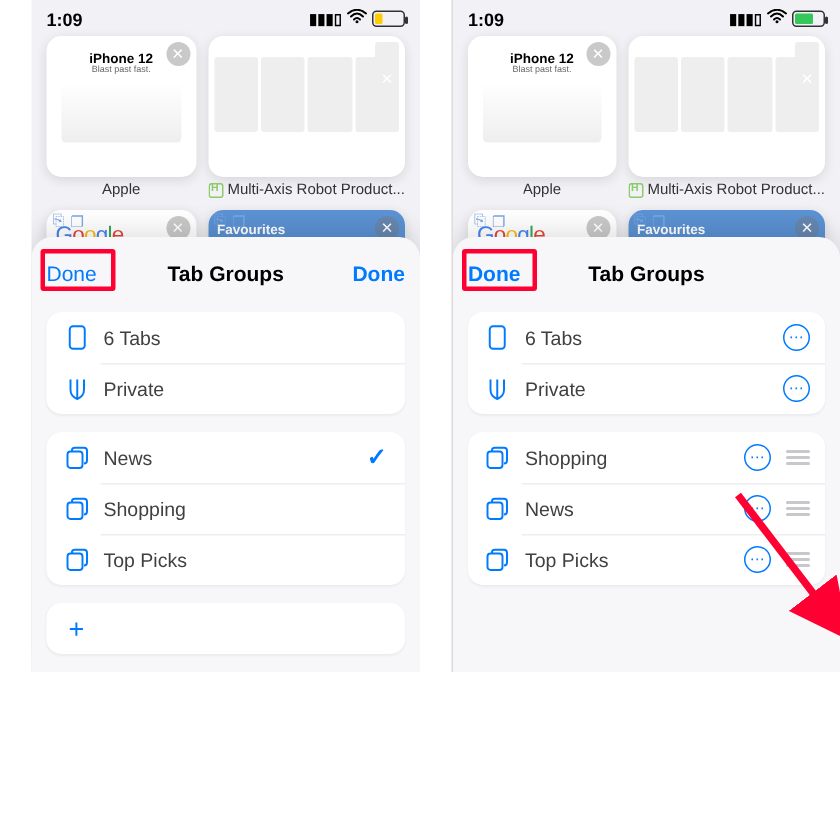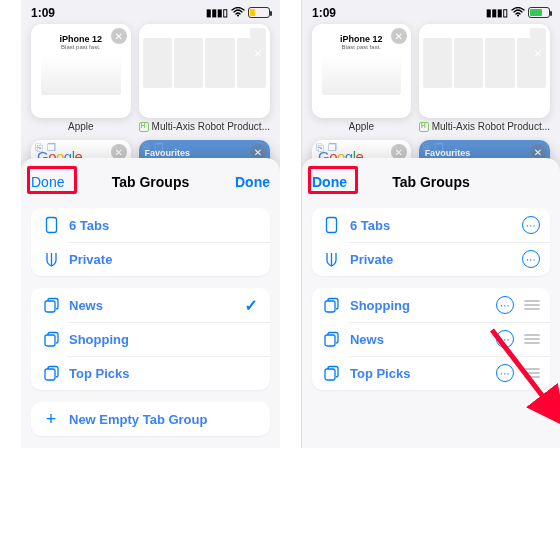--- a/index.html
+++ b/index.html
@@ -142,21 +142,21 @@
   }
   .list-item + .list-item::before {
     content: ""; position: absolute; top: 0; left: 36px; right: 0;
     border-top: 1px solid #eee;
   }
   .li-icon {
     width: 20px; display: flex; align-items: center; justify-content: center;
     color: #007aff; margin-right: 8px;
   }
   .li-icon svg { stroke: #007aff; fill: none; }
-  .li-label { flex: 1; color: #3b82f6; font-weight: bold; }
+  .li-label { flex: 1; color: #404040; }
   .li-check { color: #007aff; font-weight: 700; font-size: 16px; margin-right: 2px;}
   .li-more {
     width: 18px; height: 18px; border: 1.3px solid #007aff; border-radius: 50%;
     color: #007aff; display:flex; align-items:center; justify-content:center;
     font-size: 10px; letter-spacing: 0.5px;
   }
   .li-drag {
     margin-left: 10px; color: #c7c7cc;
     display: flex; flex-direction: column; gap: 2px;
   }
@@ -311,21 +311,20 @@
               <path d="M5 4 V3 Q5 1.5 7 1.5 H13 Q15 1.5 15 3.5 V10 Q15 12 13 12" stroke-width="1.3"></path>
             </svg>
         </span>
         <span class="li-label">Top Picks</span>
       </div>
     </div>
 
     <div class="list-group">
       <div class="list-item">
         <span class="plus">+</span>
-        <span class="li-label">New Empty Tab Group</span>
       </div>
     </div>
   </div>
 </div>
 
 <div class="phone">
 
   <div class="statusbar">
     <span>1:09</span>
     <div class="status-right">

